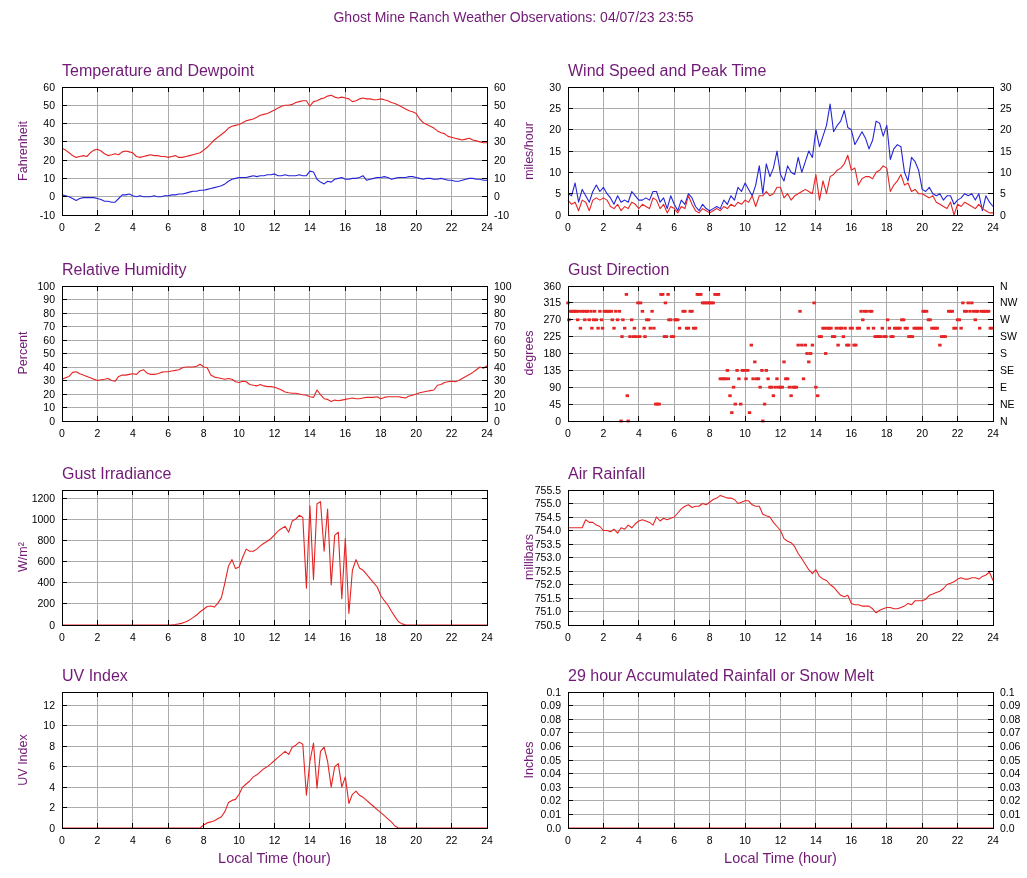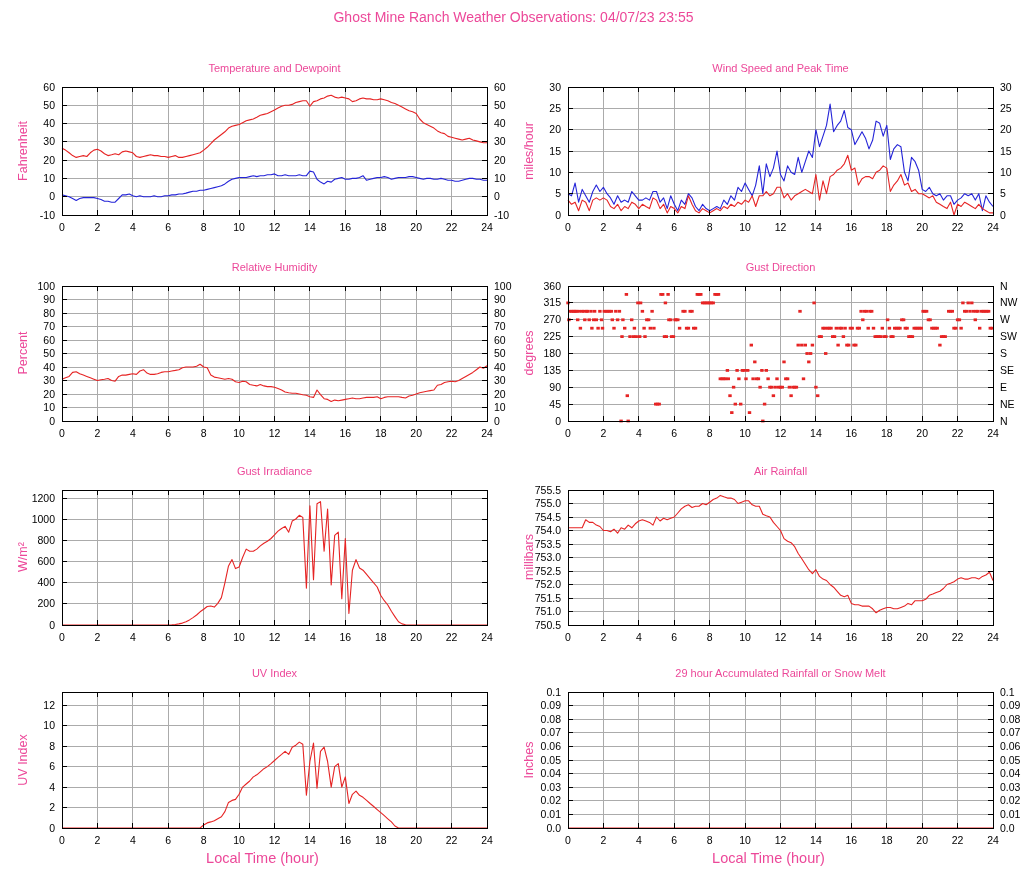--- a/index.html
+++ b/index.html
@@ -1,25 +1,25 @@
 <!DOCTYPE html>
 <html><head>
 <meta charset="utf-8">
 <style>
   html,body{margin:0;padding:0;background:#fff;}
   .page{position:relative;width:1027px;height:878px;background:#fff;overflow:hidden;
-        font-family:"Liberation Sans",sans-serif;color:#ec4899;}
+        font-family:"Liberation Sans",sans-serif;color:#701a75;}
   .page-title{position:absolute;top:9px;left:0;width:1027px;text-align:center;font-size:14px;}
   .panel{position:absolute;width:535px;}
-  .chart-title{position:absolute;top:1px;left:55px;width:425px;text-align:center;font-size:11px;}
+  .chart-title{position:absolute;top:1px;left:55px;width:425px;text-align:left;font-size:16px;}
   .ylabel{position:absolute;left:16px;white-space:nowrap;font-size:12.5px;
           transform:translate(-50%,-50%) rotate(-90deg);}
   svg.plot{position:absolute;left:0;top:20px;display:block;}
   svg.plot text{font-family:"Liberation Sans",sans-serif;font-size:10.5px;fill:#000;}
-  .xlabel{position:absolute;left:43px;width:425px;text-align:center;font-size:14.5px;}
+  .xlabel{position:absolute;left:55px;width:425px;text-align:center;font-size:14.5px;}
 </style>
 </head>
 <body>
 
 <div class="page">
   <div class="page-title">Ghost Mine Ranch Weather Observations: 04/07/23 23:55</div>
 
   <div class="panel" style="left:7px;top:61px;">
     <div class="chart-title">Temperature and Dewpoint</div>
     <div class="ylabel" style="top:90px;">Fahrenheit</div>

